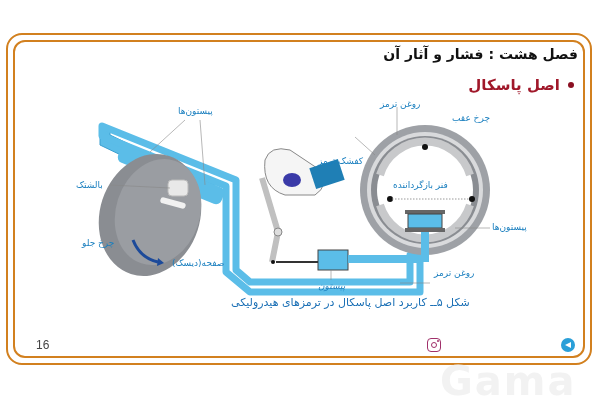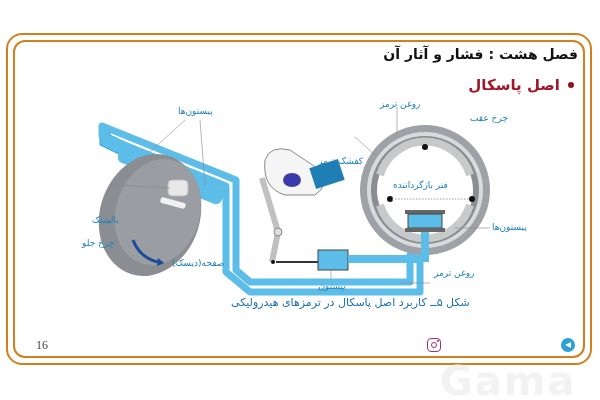--- a/index.html
+++ b/index.html
@@ -32,21 +32,21 @@
     }
     .lbl {
       position: absolute; font-size: 9px; color: #1a7fbf; direction: rtl; white-space: nowrap;
     }
     .caption {
       position: absolute; left: 195px; top: 296px; font-size: 11px; color: #1a6fb5;
       direction: rtl; white-space: nowrap; margin-left: 36px;
     }
     .page-num {
       position: absolute; left: 36px; top: 338px; font-size: 12px; color: #444;
-      font-family: Liberation Serif, serif;
+      font-family: Liberation Sans, sans-serif;
     }
     .insta {
       position: absolute; left: 427px; top: 338px; width: 14px; height: 14px;
       border: 1.5px solid #a0306a; border-radius: 4px; box-sizing: border-box;
     }
     .insta::before {
       content: ""; position: absolute; left: 2.5px; top: 2.5px; width: 6px; height: 6px;
       border: 1.5px solid #a0306a; border-radius: 50%; box-sizing: border-box;
     }
     .insta::after {
@@ -127,26 +127,26 @@
   <line x1="200" y1="120" x2="205" y2="185" stroke="#888" stroke-width="0.6"></line>
   <line x1="110" y1="185" x2="170" y2="188" stroke="#888" stroke-width="0.6"></line>
   <line x1="355" y1="137" x2="375" y2="155" stroke="#888" stroke-width="0.6"></line>
   <line x1="397" y1="107" x2="397" y2="135" stroke="#888" stroke-width="0.6"></line>
   <line x1="455" y1="228" x2="490" y2="228" stroke="#888" stroke-width="0.6"></line>
   <line x1="400" y1="283" x2="430" y2="283" stroke="#888" stroke-width="0.6"></line>
   <line x1="331" y1="270" x2="331" y2="280" stroke="#888" stroke-width="0.6"></line>
 </svg>
 
 <span class="lbl" style="left:178px;top:106px;">پیستون‌ها</span>
-<span class="lbl" style="left:92px;top:180px;margin-top:35px;">بالشتک</span>
+<span class="lbl" style="left:76px;top:180px;">بالشتک</span>
 <span class="lbl" style="left:82px;top:238px;">چرخ جلو</span>
 <span class="lbl" style="left:172px;top:258px;">صفحه(دیسک)</span>
 <span class="lbl" style="left:318px;top:156px;">کفشک ترمز</span>
 <span class="lbl" style="left:380px;top:99px;">روغن ترمز</span>
-<span class="lbl" style="left:470px;top:113px;">چرخ عقب</span>
+<span class="lbl" style="left:452px;top:113px;">چرخ عقب</span>
 <span class="lbl" style="left:393px;top:180px;">فنر بازگرداننده</span>
 <span class="lbl" style="left:492px;top:222px;">پیستون‌ها</span>
 <span class="lbl" style="left:434px;top:268px;">روغن ترمز</span>
 <span class="lbl" style="left:318px;top:281px;font-style:italic;">پیستون</span>
 
 <div class="caption">شکل ۵ــ کاربرد اصل پاسکال در ترمزهای هیدرولیکی</div>
 
 <div class="page-num">16</div>
 <div class="insta"></div>
 <div class="telegram"></div>

